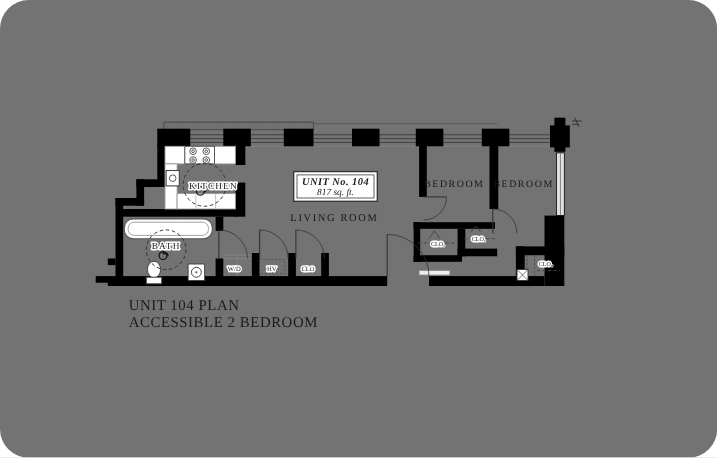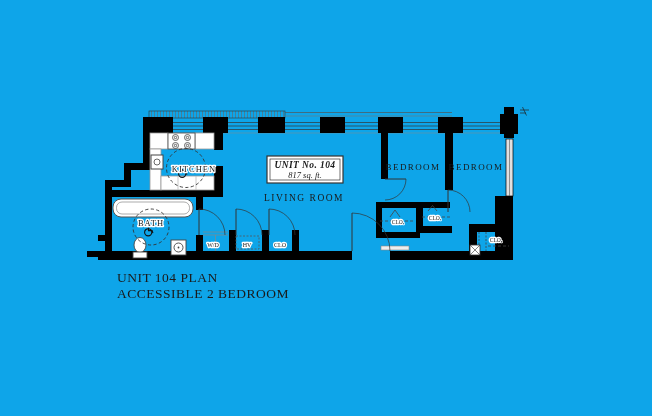--- a/index.html
+++ b/index.html
@@ -1,17 +1,17 @@
 <!DOCTYPE html>
 <html><head>
 <meta charset="utf-8">
 <style>
   html,body{margin:0;padding:0;background:#fff;}
-  .canvas{position:relative;width:652px;height:416px;background:#0ea5e9;overflow:hidden;
-          font-family:"Liberation Serif","DejaVu Serif",serif;}
+  .canvas{position:relative;width:652px;height:416px;background:#737373;overflow:hidden;
+          font-family:"Liberation Serif","DejaVu Serif",serif;border-radius:26px;}
   svg text{fill:#1a1a1a;}
   .halo{paint-order:stroke;stroke:#ffffff;stroke-width:2.6px;stroke-linejoin:round;}
 </style>
 </head>
 <body>
 
 <div class="canvas">
 <svg width="652" height="416" viewBox="0 0 652 416">
   <defs>
     <pattern id="tick" width="3" height="7" patternUnits="userSpaceOnUse">

